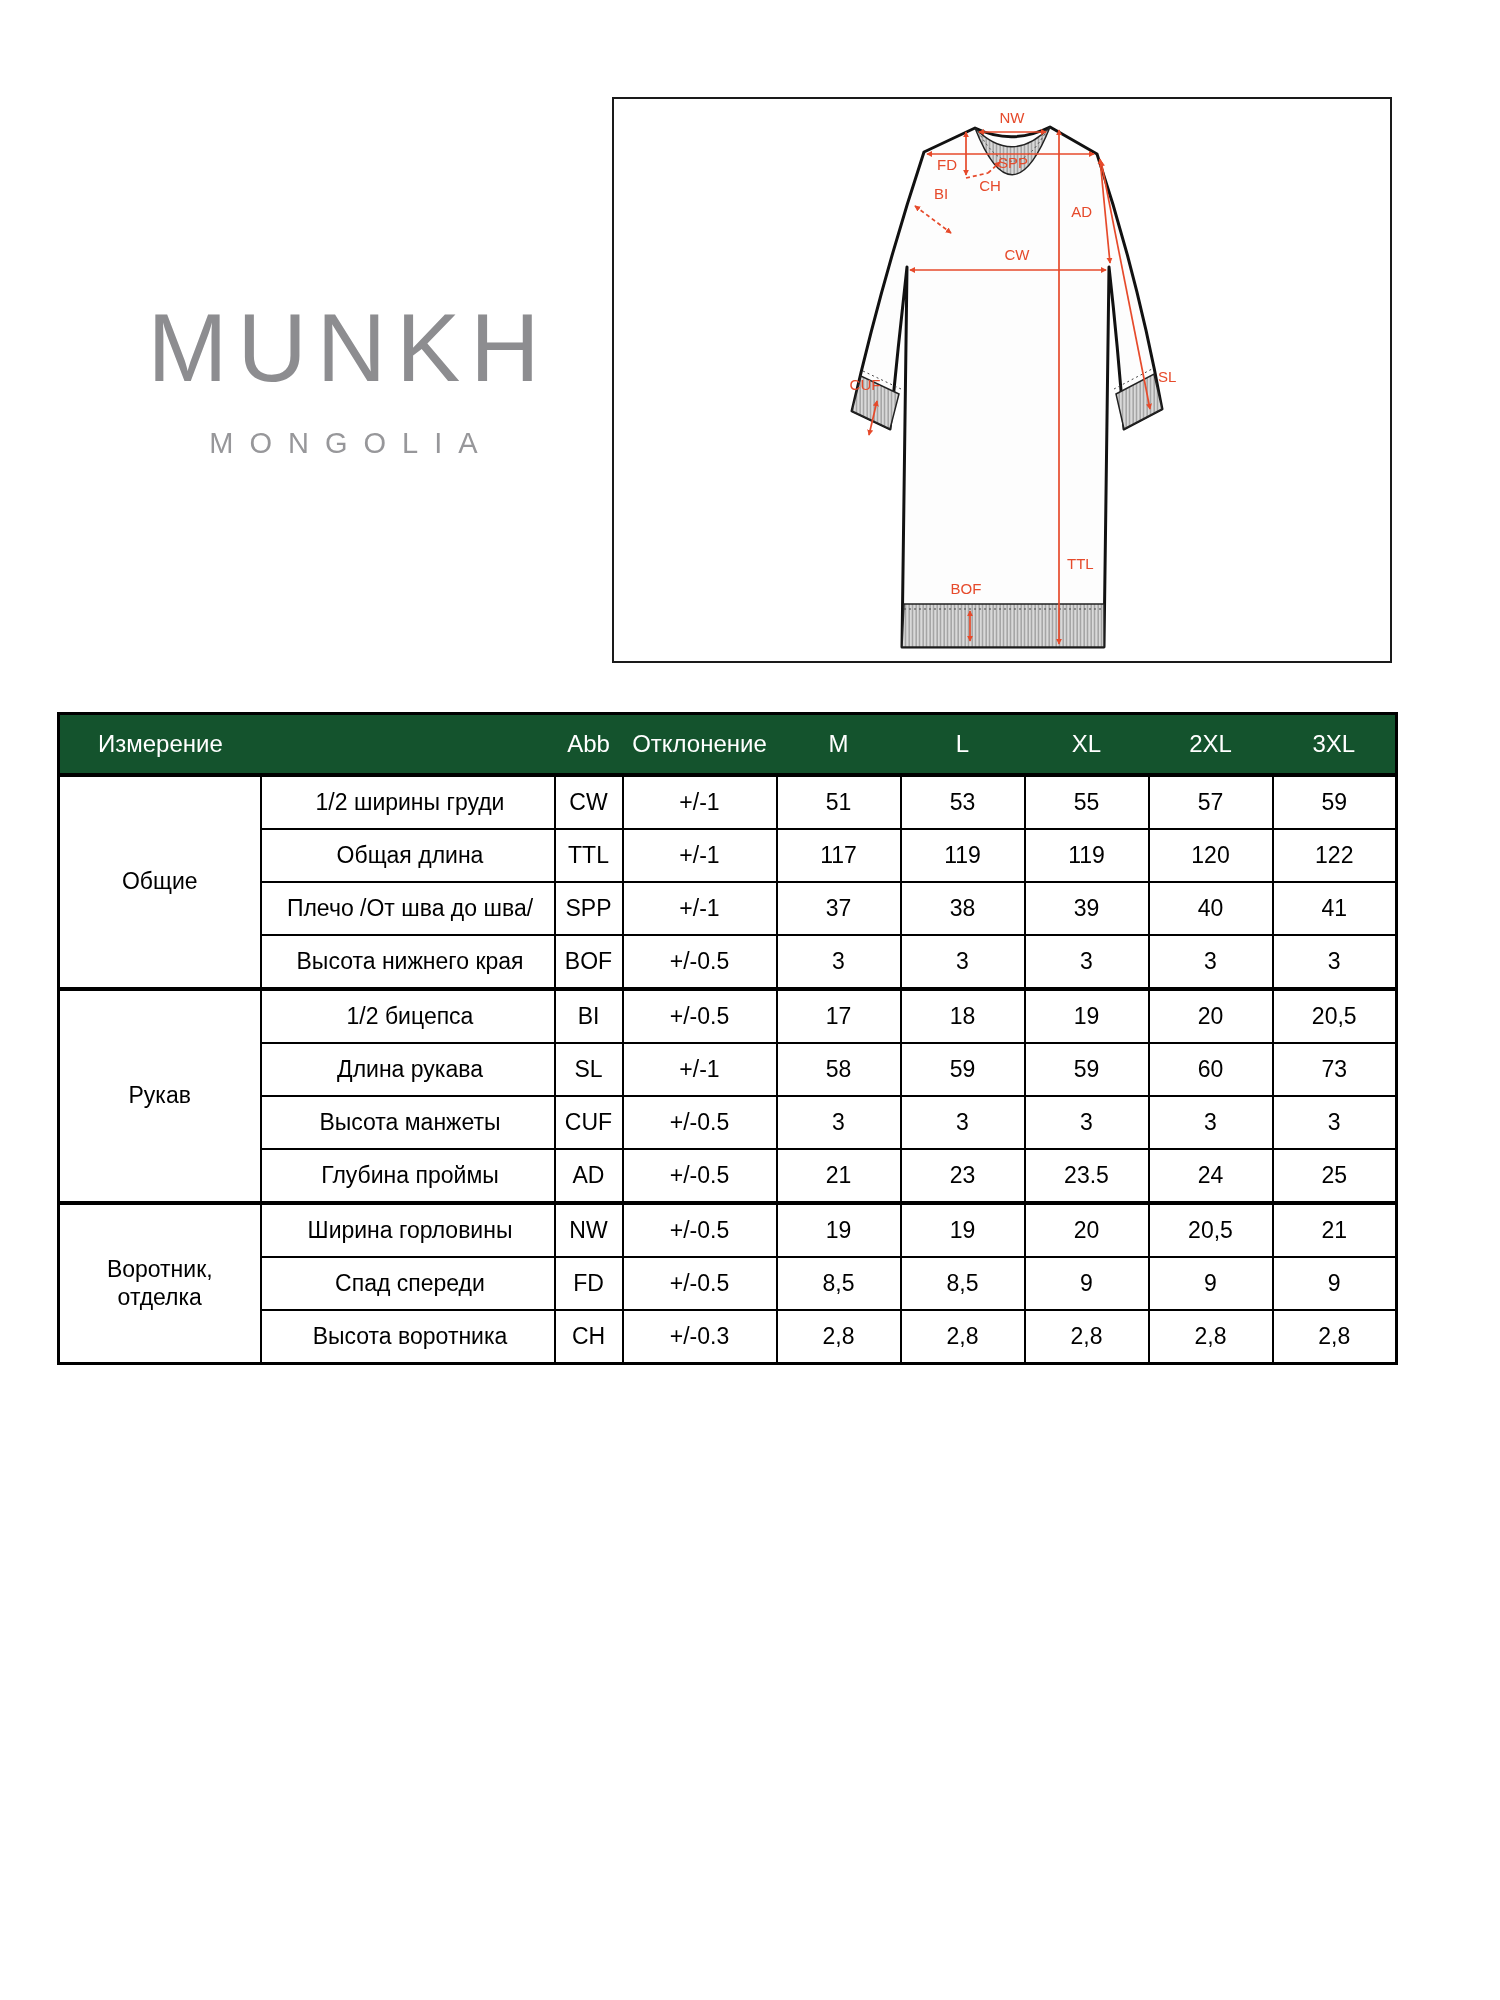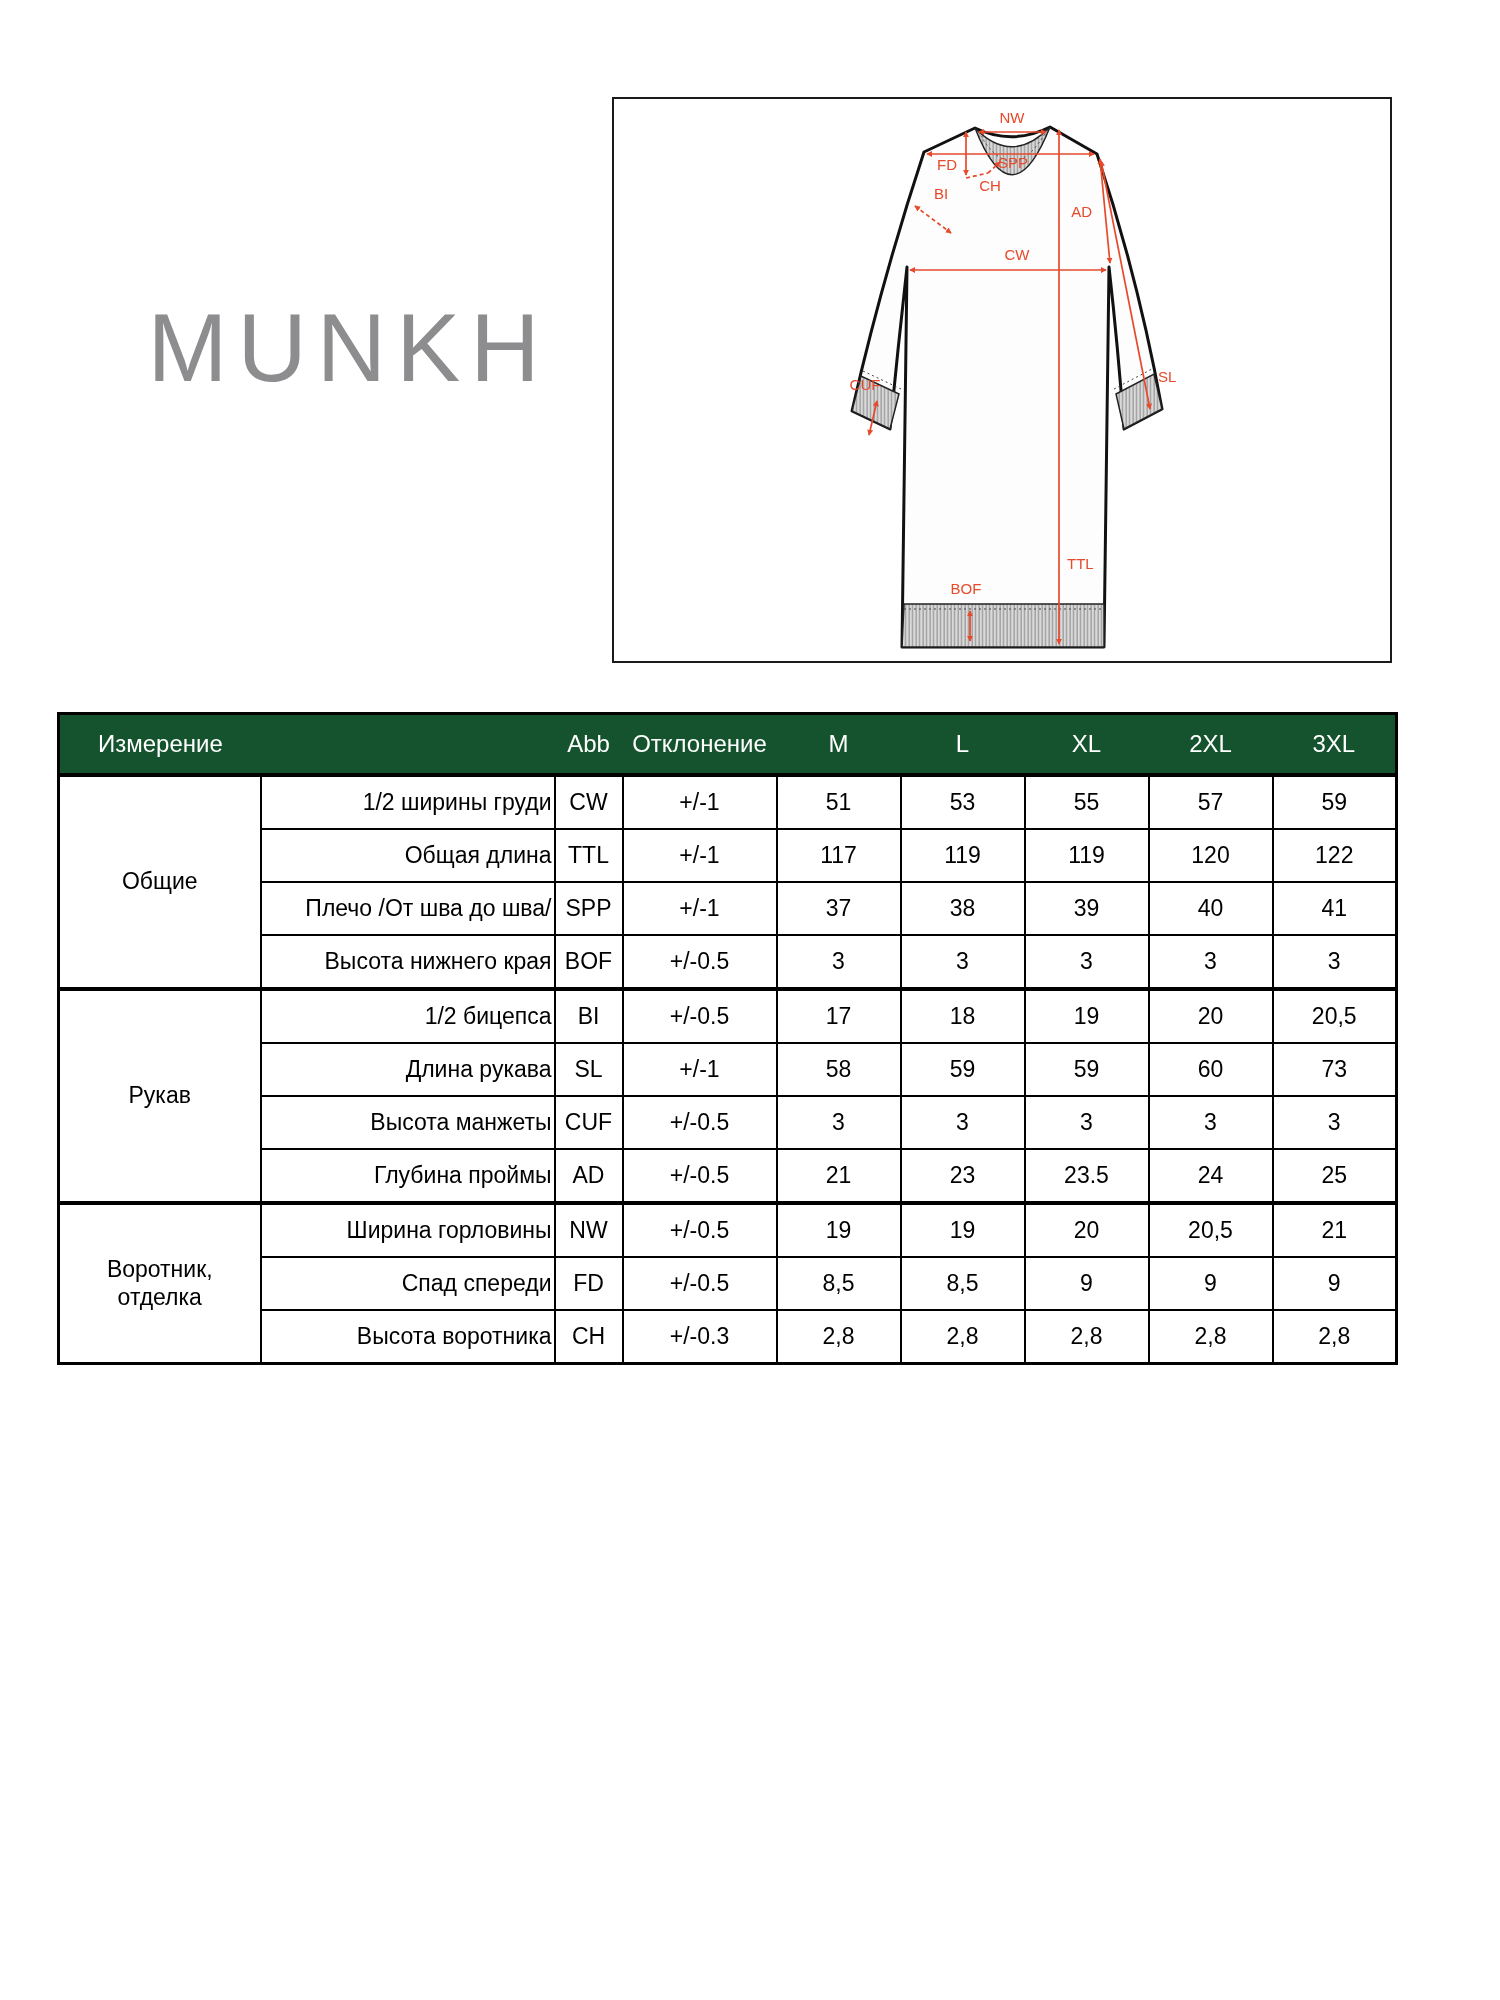--- a/index.html
+++ b/index.html
@@ -35,31 +35,32 @@
   .size-table th {
     background:#14532d; color:#fff; font-weight:400; font-size:24px;
     height:58px; padding:0; text-align:center; vertical-align:middle;
   }
   .size-table th.h-measure { text-align:left; padding-left:38px; }
   .size-table td {
     border:2px solid #000; font-size:23px; color:#000;
     height:51px; padding:0 2px; text-align:center; vertical-align:middle;
     overflow:hidden;
   }
-  .size-table td.label-cell { text-align:right; padding-left:7px; }
+  .size-table td.label-cell { text-align:center; padding-left:7px; }
   .size-table td.group-cell { line-height:1.2; }
   .size-table tr.group-start td { border-top:4px solid #000; }
 </style>
 </head>
 <body>
 
 <div class="page">
 
   <div class="logo">
     <div class="logo-main">MUNKH</div>
+    <div class="logo-sub">MONGOLIA</div>
   </div>
 
   <div class="draw-box">
     <svg width="776" height="562" viewBox="0 0 776 562">
       <defs>
         <marker id="ah" markerWidth="8" markerHeight="8" refX="5.2" refY="3" orient="auto-start-reverse" markerUnits="userSpaceOnUse">
           <path d="M0,0 L6,3 L0,6 Z" fill="#e64a2b"></path>
         </marker>
         <pattern id="rib" patternUnits="userSpaceOnUse" width="3.5" height="6">
           <rect width="3.5" height="6" fill="#d9d9d9"></rect>

